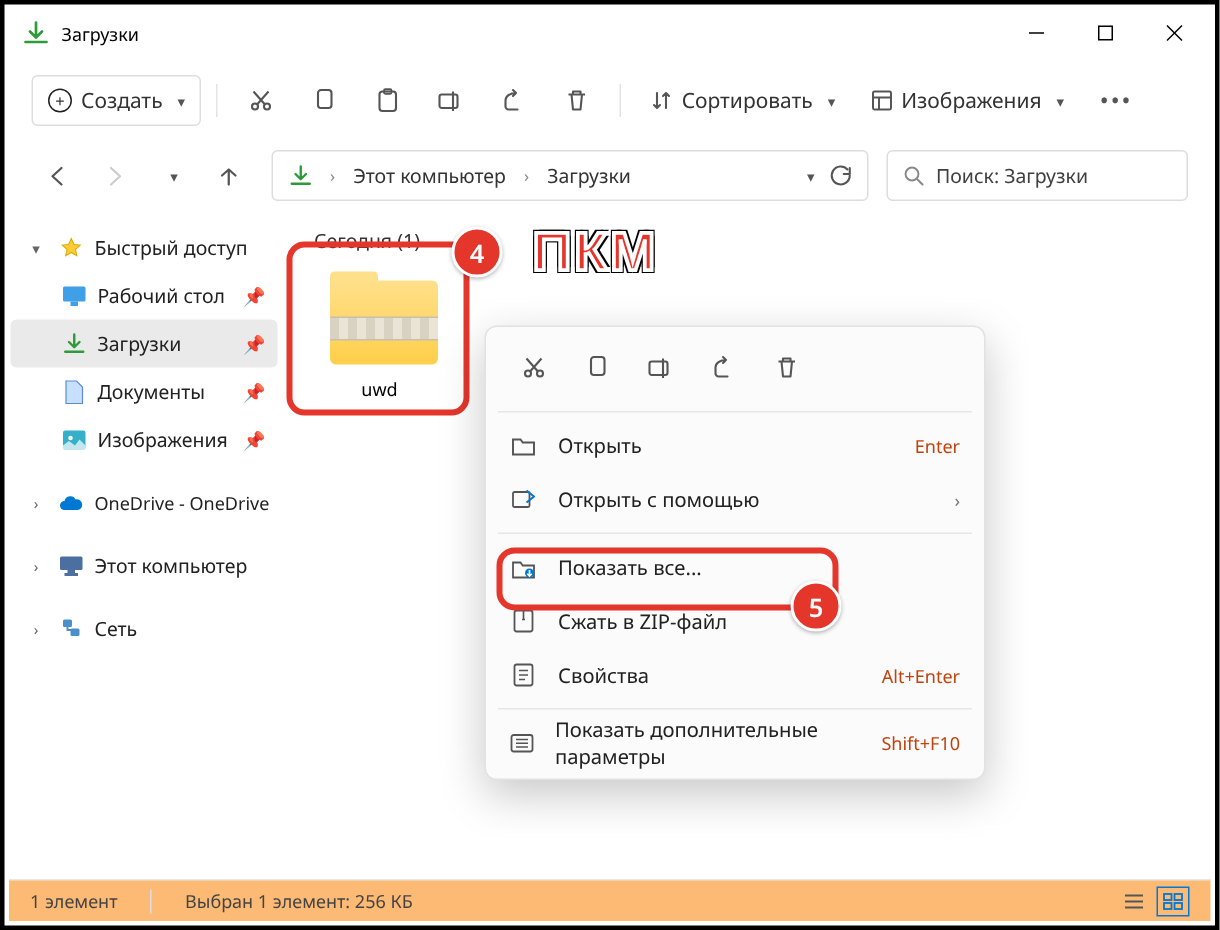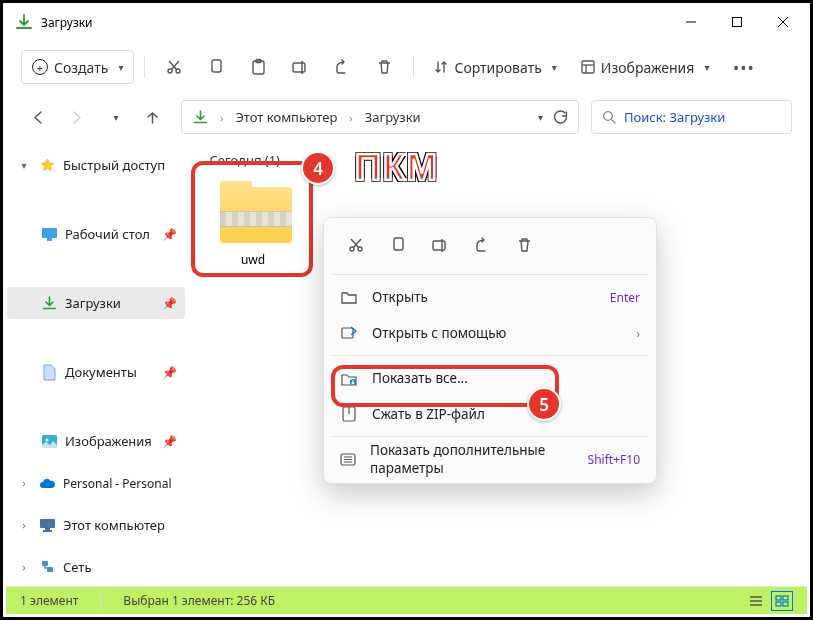--- a/index.html
+++ b/index.html
@@ -23,30 +23,30 @@
   .tb-sep { width:1px; height:22px; background:#e3e3e3; margin:0 6px;}
   .chev { font-size:10px; color:#555; margin-left:4px;}
   .plus-ring { width:16px;height:16px;border:1.3px solid #222;border-radius:50%;display:flex;align-items:center;justify-content:center;font-size:11px;line-height:1;}
   
   .addr-row { height:48px; display:flex; align-items:center; padding: 0 18px; gap:12px;}
   .nav-btns { display:flex; gap:4px; align-items:center;}
   .nav-btn { width:34px; height:34px; display:flex;align-items:center;justify-content:center; color:#555; border-radius:4px;}
   .nav-btn.disabled { color:#bbb; }
   .addr-box, .search-box { flex:1; height:34px; border:1px solid #ddd; border-radius:4px; display:flex; align-items:center; padding:0 10px; gap:8px; font-size:13px; color:#333;}
   .addr-box { flex: 2.1; }
-  .search-box { flex: 1; color:#1d4ed8;}
+  .search-box { flex: 1; color:#404040;}
   .crumb-sep { color:#888; font-size:11px; padding:0 4px;}
   .addr-icon { width:16px;height:16px; display:flex;align-items:center;justify-content:center;}
   .addr-end { margin-left:auto; display:flex; gap:10px; align-items:center; color:#555;}
   
   .body { display:flex; height: calc(620px - 38px - 52px - 48px - 28px - 6px); }
   .sidebar { width: 186px; border-right: 0; padding-top: 8px; font-size:13px; color:#222;}
   .sb-row { height:32px; display:flex; align-items:center; gap:8px; padding-left:10px; border-radius:4px; margin: 0 4px;}
   .sb-row.l1 { padding-left: 10px; }
-  .sb-row.l2 { padding-left: 34px; margin-top: 37px; }
+  .sb-row.l2 { padding-left: 34px; }
   .sb-row.l1 .exp { width:14px; font-size:10px; color:#666; text-align:center;}
   .sb-row.selected { background:#eaeaea; }
   .sb-icon { width:16px; height:16px; display:flex;align-items:center;justify-content:center;}
   .pin { margin-left:auto; margin-right:8px; color:#bbb; font-size:12px;}
   
   .content { flex:1; position:relative; padding:10px 18px 0 8px;}
   .group-hdr { font-size:13px; color:#333; display:flex; align-items:center; gap:4px; margin-bottom:4px;}
   .group-hdr .gchev { color:#0078d4; font-size:10px;}
   .file { width:108px; position:absolute; top:34px; left:10px; text-align:center; font-size:12px; }
   .zip-icon { width:78px; height:62px; margin:6px auto 8px; position:relative; }
@@ -60,24 +60,24 @@
   .badge4 { top:10px; left:112px;}
   .badge5 { top:246px; left:338px;}
   .pkm { position:absolute; top:6px; left:166px; font-family: Impact, "Arial Black", sans-serif; font-size:36px; letter-spacing:2px; color:#e4362b; -webkit-text-stroke: 2.5px #fff; text-shadow: 2px 2px 0 #000, -2px 2px 0 #000, 2px -2px 0 #000, -2px -2px 0 #000; font-weight:900;}
   
   .ctx { position:absolute; top:76px; left:134px; width:334px; background:#fbfbfb; border:1px solid #e2e2e2; border-radius:8px; box-shadow:0 10px 30px rgba(0,0,0,.22); padding:6px 0; font-size:13.5px; color:#222;}
   .ctx-iconrow { display:flex; gap:6px; padding:4px 14px 8px;}
   .ctx-iconbtn { width:36px;height:34px;display:flex;align-items:center;justify-content:center;border-radius:4px;color:#444;}
   .ctx-sep { height:1px; background:#e6e6e6; margin:4px 8px;}
   .ctx-item { height:36px; display:flex; align-items:center; gap:14px; padding:0 16px; }
   .ctx-item .ci { width:18px; display:flex; justify-content:center; color:#555;}
-  .ctx-item .shortcut { margin-left:auto; color:#6d28d9; font-size:12px;}
+  .ctx-item .shortcut { margin-left:auto; color:#c2410c; font-size:12px;}
   .ctx-item .sub { margin-left:auto; color:#777; font-size:12px;}
   
-  .status { position:absolute; left:3px; right:3px; bottom:3px; height:28px; border-top:1px solid #e7e7e7; display:flex; align-items:center; font-size:12px; color:#444; padding:0 14px; gap:22px; background:#bef264;}
+  .status { position:absolute; left:3px; right:3px; bottom:3px; height:28px; border-top:1px solid #e7e7e7; display:flex; align-items:center; font-size:12px; color:#444; padding:0 14px; gap:22px; background:#fdba74;}
   .status-sep { width:1px; height:16px; background:#ddd;}
   .view-icons { margin-left:auto; display:flex; gap:4px;}
   .view-icn { width:22px;height:20px;display:flex;align-items:center;justify-content:center;border:1px solid transparent;}
   .view-icn.active { border-color:#0078d4;}
   
   svg { overflow: visible; }
 </style>
 </head>
 <body>
 
@@ -276,21 +276,21 @@
         <span class="pin">📌</span>
       </div>
       <div style="height:10px"></div>
       <div class="sb-row l1">
         <span class="exp">›</span>
         <span class="sb-icon">
             <svg width="16" height="11">
               <path d="M4 10a3 3 0 0 1 0-6 4 4 0 0 1 7.5-1A3 3 0 0 1 13 10z" fill="#0078d4"></path>
             </svg>
           </span>
-        <span style="font-size:12px">Personal - Personal</span>
+        <span style="font-size:12px">OneDrive - OneDrive</span>
       </div>
       <div style="height:10px"></div>
       <div class="sb-row l1">
         <span class="exp">›</span>
         <span class="sb-icon">
             <svg width="15" height="13">
               <rect x="0" y="0" width="15" height="9" rx="1" fill="#4a6fa0"></rect>
               <rect x="5" y="9" width="5" height="2" fill="#4a6fa0"></rect>
               <rect x="3" y="11" width="9" height="2" fill="#4a6fa0"></rect>
             </svg>
@@ -395,20 +395,30 @@
           <span>Показать все...</span>
         </div>
         <div class="ctx-item">
           <span class="ci">
               <svg width="14" height="16">
                 <rect x="1" y="1" width="12" height="14" rx="1.5" fill="none" stroke="#555" stroke-width="1.2"></rect>
                 <path d="M7 1v6m-1 0h2" stroke="#555" stroke-width="1.1"></path>
               </svg>
             </span>
           <span>Сжать в ZIP-файл</span>
+        </div>
+        <div class="ctx-item">
+          <span class="ci">
+              <svg width="14" height="16">
+                <rect x="1" y="1" width="12" height="14" rx="1.5" fill="none" stroke="#555" stroke-width="1.2"></rect>
+                <path d="M4 5h6M4 8h6M4 11h4" stroke="#555" stroke-width="1.1"></path>
+              </svg>
+            </span>
+          <span>Свойства</span>
+          <span class="shortcut">Alt+Enter</span>
         </div>
         <div class="ctx-sep"></div>
         <div class="ctx-item">
           <span class="ci">
               <svg width="16" height="14">
                 <rect x="1" y="2" width="14" height="11" rx="1.5" fill="none" stroke="#555" stroke-width="1.2"></rect>
                 <path d="M4 5h8M4 7.5h8M4 10h8" stroke="#555" stroke-width="1"></path>
               </svg>
             </span>
           <span>Показать дополнительные параметры</span>

